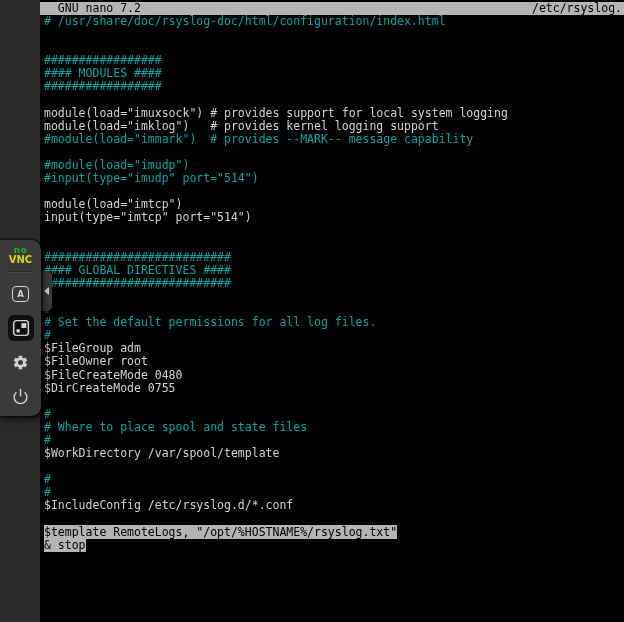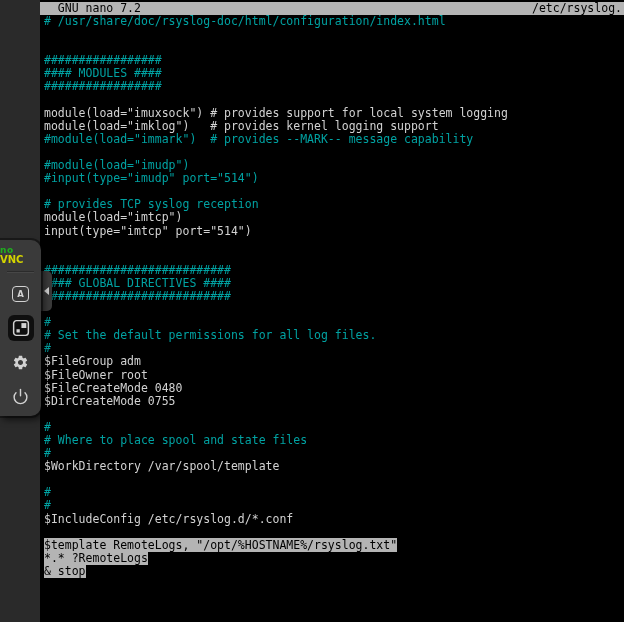--- a/index.html
+++ b/index.html
@@ -22,20 +22,21 @@
   
   .vnc-panel {
     position: absolute; left: 0; top: 240px;
     width: 41px; height: 176px;
     background: var(--panel-bg);
     border-radius: 0 10px 10px 0;
     box-shadow: 0 0 0 2px rgba(0,0,0,0.4), 3px 4px 6px rgba(0,0,0,0.55);
     z-index: 5;
   }
   .vnc-logo {
+    text-align: center;
     padding-top: 6px;
     font-family: "DejaVu Sans", sans-serif;
     font-weight: bold;
     line-height: 9px;
     user-select: none;
   }
   .vnc-logo .logo-no  { display: block; font-size: 9px;  color: var(--logo-green); letter-spacing: 0.5px; }
   .vnc-logo .logo-vnc { display: block; font-size: 10px; color: var(--logo-yellow); letter-spacing: 0px; }
   .vnc-divider {
     height: 0;
@@ -176,21 +177,20 @@
         <div class="line"><span class="txt comment">#### MODULES ####</span></div>
         <div class="line"><span class="txt comment">#################</span></div>
         <div class="line"><span class="txt blank"></span></div>
         <div class="line"><span class="txt code">module(load="imuxsock") # provides support for local system logging</span></div>
         <div class="line"><span class="txt code">module(load="imklog")   # provides kernel logging support</span></div>
         <div class="line"><span class="txt comment">#module(load="immark")  # provides --MARK-- message capability</span></div>
         <div class="line"><span class="txt blank"></span></div>
         <div class="line"><span class="txt comment">#module(load="imudp")</span></div>
         <div class="line"><span class="txt comment">#input(type="imudp" port="514")</span></div>
         <div class="line"><span class="txt blank"></span></div>
-        <div class="line"><span class="txt comment"># provides TCP syslog reception</span></div>
         <div class="line"><span class="txt code">module(load="imtcp")</span></div>
         <div class="line"><span class="txt code">input(type="imtcp" port="514")</span></div>
         <div class="line"><span class="txt blank"></span></div>
         <div class="line"><span class="txt blank"></span></div>
         <div class="line"><span class="txt comment">###########################</span></div>
         <div class="line"><span class="txt comment">#### GLOBAL DIRECTIVES ####</span></div>
         <div class="line"><span class="txt comment">###########################</span></div>
         <div class="line"><span class="txt blank"></span></div>
         <div class="line"><span class="txt comment">#</span></div>
         <div class="line"><span class="txt comment"># Set the default permissions for all log files.</span></div>
@@ -203,18 +203,17 @@
         <div class="line"><span class="txt comment">#</span></div>
         <div class="line"><span class="txt comment"># Where to place spool and state files</span></div>
         <div class="line"><span class="txt comment">#</span></div>
         <div class="line"><span class="txt code">$WorkDirectory /var/spool/template</span></div>
         <div class="line"><span class="txt blank"></span></div>
         <div class="line"><span class="txt comment">#</span></div>
         <div class="line"><span class="txt comment">#</span></div>
         <div class="line"><span class="txt code">$IncludeConfig /etc/rsyslog.d/*.conf</span></div>
         <div class="line"><span class="txt blank"></span></div>
         <div class="line"><span class="txt selected">$template RemoteLogs, "/opt/%HOSTNAME%/rsyslog.txt"</span></div>
-        <div class="line"><span class="txt selected">*.* ?RemoteLogs</span></div>
         <div class="line"><span class="txt selected">&amp; stop</span></div>
       </div>
   </div>
 
 </div>
 
 </body></html>

